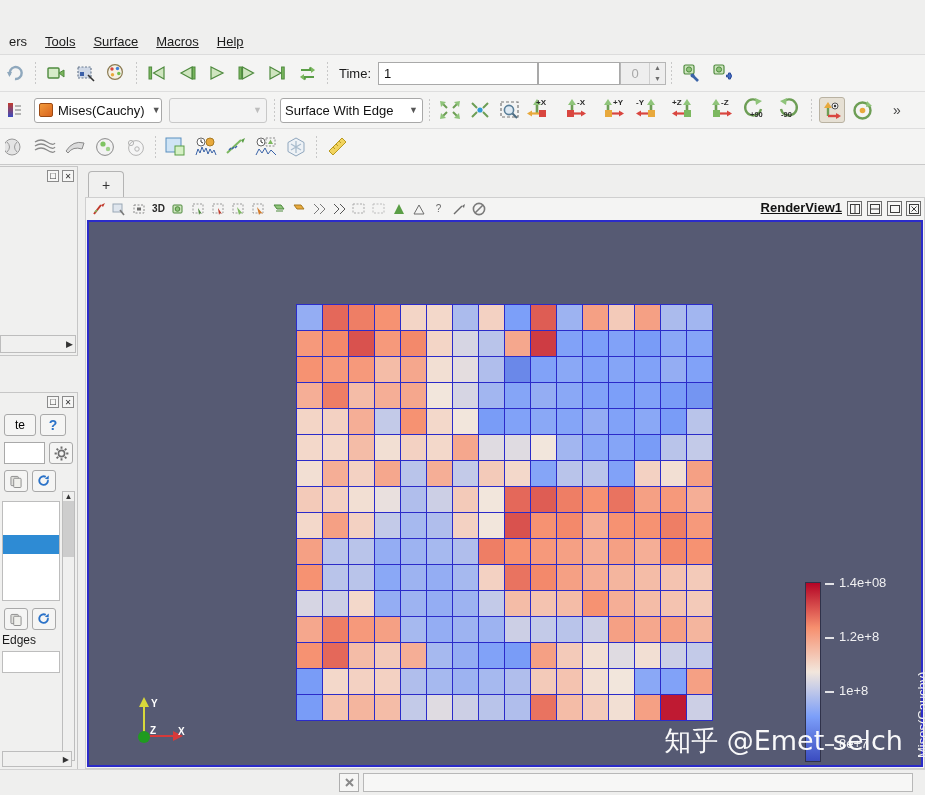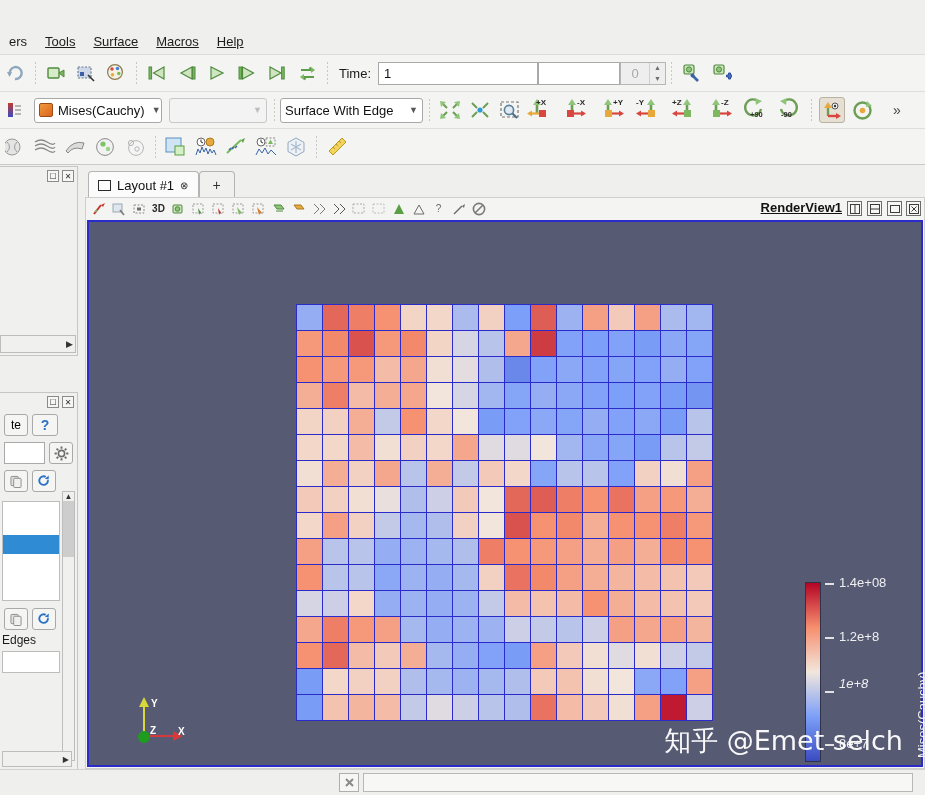--- a/index.html
+++ b/index.html
@@ -540,21 +540,21 @@
       <span class="arrow">▶</span>
     </div>
   </div>
 
   <div class="dock-props">
     <div class="dock-head">
       <div class="hb">☐</div>
       <div class="hb">✕</div>
     </div>
     <div class="props-row">
-      <div class="pbtn" style="width:24px;">te</div>
+      <div class="pbtn" style="width:32px;">te</div>
       <div class="pbtn help">?</div>
     </div>
     <div class="props-row">
       <div class="ptext" placeholder=""></div>
       <div class="gearb">
         <svg width="15" height="15" viewBox="0 0 15 15">
             <circle cx="7.5" cy="7.5" r="3.1" fill="none" stroke="#6d6d6d" stroke-width="1.6"></circle>
             <g stroke="#6d6d6d" stroke-width="1.9">
               <path d="M7.5 0.6 v2.2 M7.5 12.2 v2.2 M0.6 7.5 h2.2 M12.2 7.5 h2.2 M2.6 2.6 l1.6 1.6 M10.8 10.8 l1.6 1.6 M12.4 2.6 l-1.6 1.6 M4.2 10.8 l-1.6 1.6"></path>
             </g>
@@ -598,25 +598,20 @@
       <div class="vsarrow">▲</div>
       <div class="thumb" style="height:56px;"></div>
       <div class="vsarrow" style="position:absolute;bottom:1px;left:0;right:0;">▼</div>
     </div>
     <div style="position:absolute;left:2px;bottom:2px;width:70px;height:16px;background:#f0f0ef;border:1px solid #bdbdbd;display:flex;align-items:center;justify-content:flex-end;padding-right:2px;">
       <span style="font-size:8px;color:#333;">▶</span>
     </div>
   </div>
 
   <div class="tabstrip">
-    <div class="ltab">
-      <span class="sq"></span>
-      <span>Layout #1</span>
-      <span class="xc">⊗</span>
-    </div>
     <div class="ltab plus">+</div>
   </div>
 
   <div class="viewframe">
     <div class="viewtoolbar">
       <div class="vtb">
         <svg width="14" height="14" viewBox="0 0 14 14">
             <path d="M2 12 L9 3" stroke="#c0392b" stroke-width="2"></path>
             <path d="M9 3 L13 1 L11 5 Z" fill="#c0392b"></path>
             <path d="M3 10 L5 8" stroke="#7cb85f" stroke-width="1.6"></path>
@@ -1019,21 +1014,21 @@
         <span class="lbl" style="left:16px;top:33px;">Z</span>
       </div>
 
       <div class="legend" style="left:716px;top:340px;width:120px;height:210px;">
         <div class="bar" id="legendbar" style="left: 0px; top: 20px; height: 180px; background: linear-gradient(rgb(180, 4, 38) 0%, rgb(193, 32, 52) 5%, rgb(206, 60, 67) 10%, rgb(220, 87, 81) 15%, rgb(233, 115, 96) 20%, rgb(246, 143, 110) 25%, rgb(245, 160, 132) 30%, rgb(244, 178, 154) 35%, rgb(244, 195, 176) 40%, rgb(243, 213, 198) 45%, rgb(242, 230, 220) 50%, rgb(218, 216, 226) 55%, rgb(195, 202, 232) 60%, rgb(171, 187, 237) 65%, rgb(148, 173, 243) 70%, rgb(124, 159, 249) 75%, rgb(111, 142, 238) 80%, rgb(98, 126, 226) 85%, rgb(85, 109, 215) 90%, rgb(72, 93, 203) 95%, rgb(59, 76, 192) 100%);"></div>
         <div class="tick" style="left:20px;top:21px;"></div>
         <div class="tlabel" style="left:34px;top:13px;">1.4e+08</div>
         <div class="tick" style="left:20px;top:75px;"></div>
         <div class="tlabel" style="left:34px;top:67px;">1.2e+8</div>
         <div class="tick" style="left:20px;top:129px;"></div>
-        <div class="tlabel" style="left:34px;top:114px;font-style:italic;">1e+8</div>
+        <div class="tlabel" style="left:34px;top:121px;">1e+8</div>
         <div class="tick" style="left:20px;top:182px;"></div>
         <div class="tlabel" style="left:34px;top:174px;">8e+7</div>
         <div class="tlabel" style="left:34px;top:212px;">6.1e+07</div>
         <div class="lgtitle" style="left:110px;top:196px;">Mises(Cauchy)</div>
       </div>
 
       <div class="watermark">知乎 @Emet selch</div>
     </div>
   </div>
 

